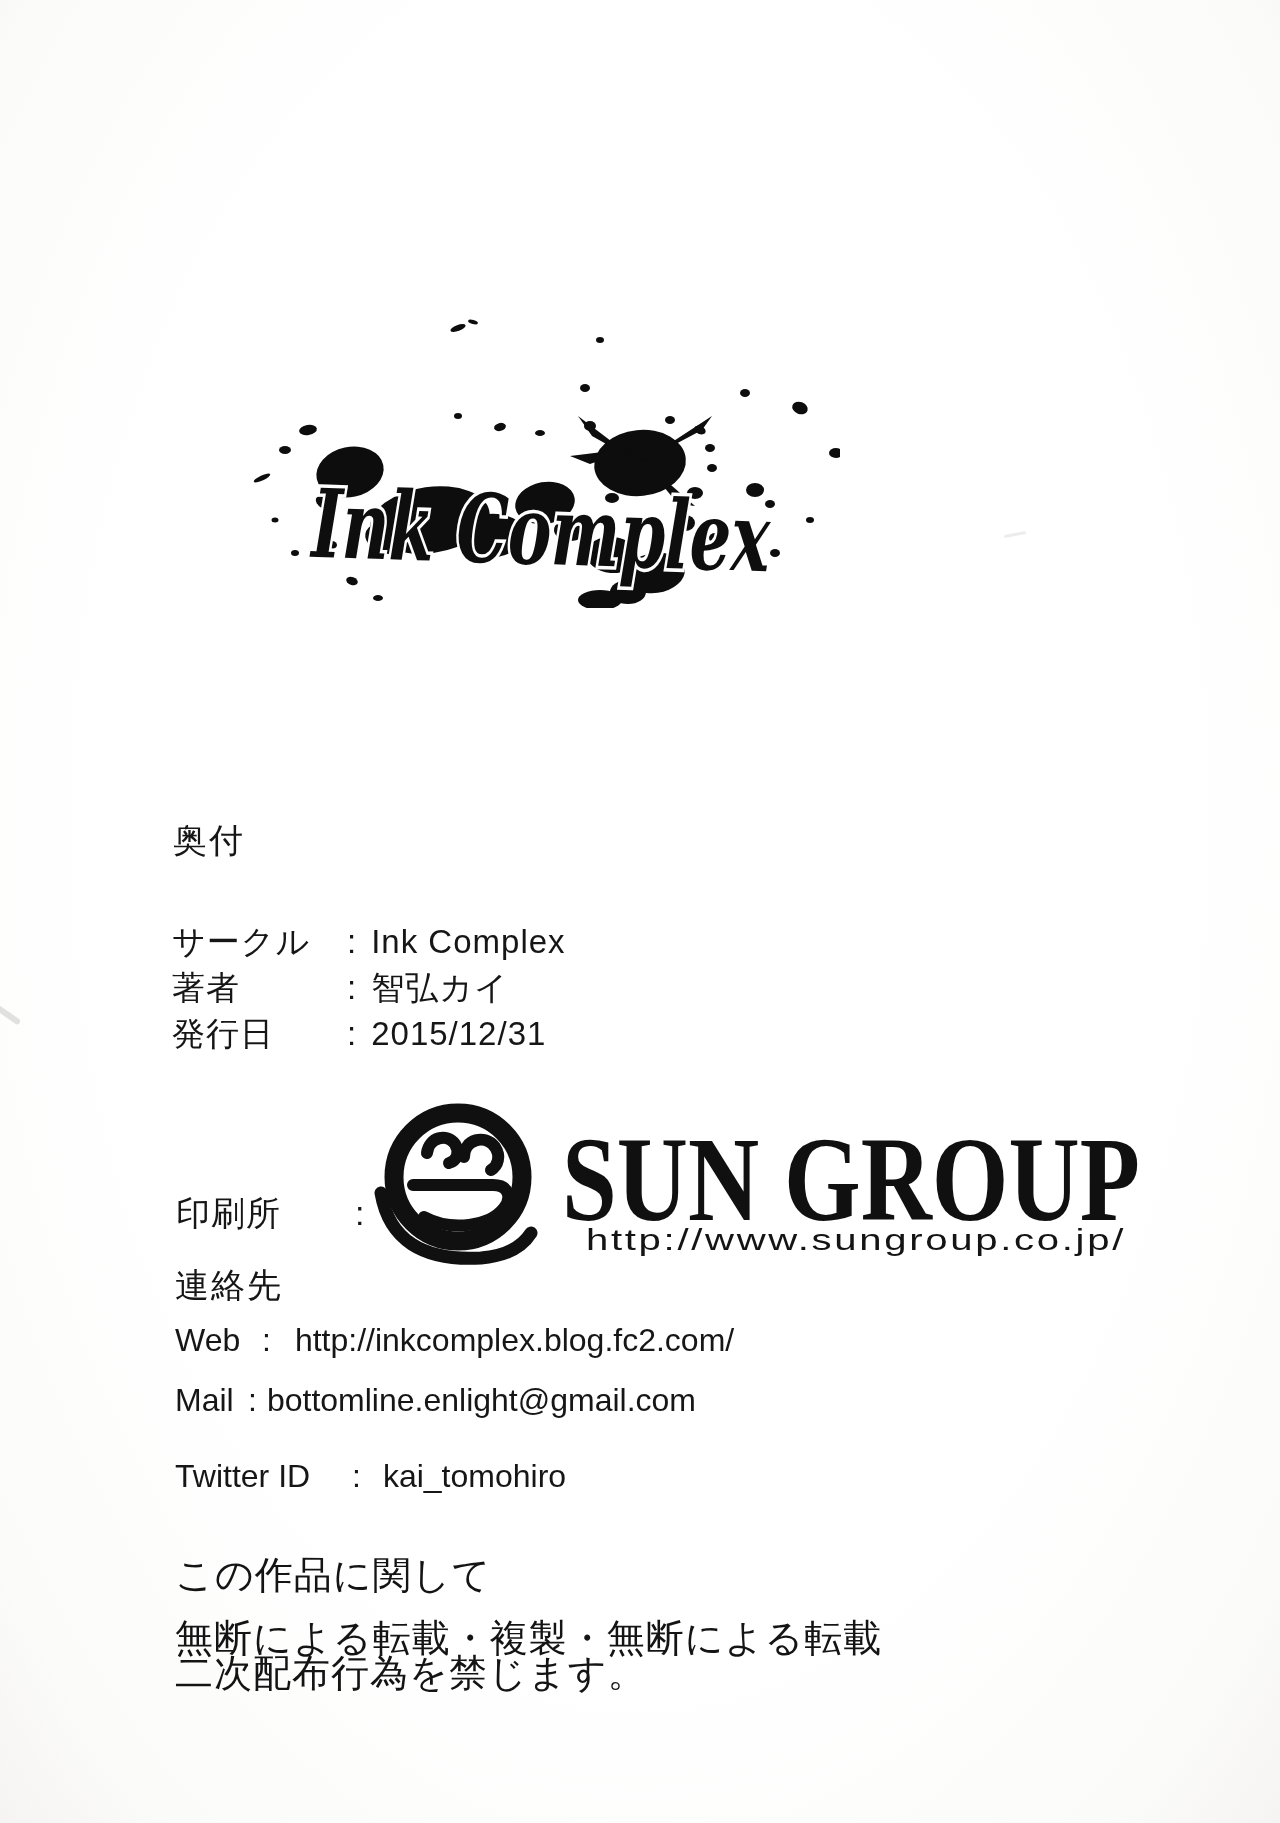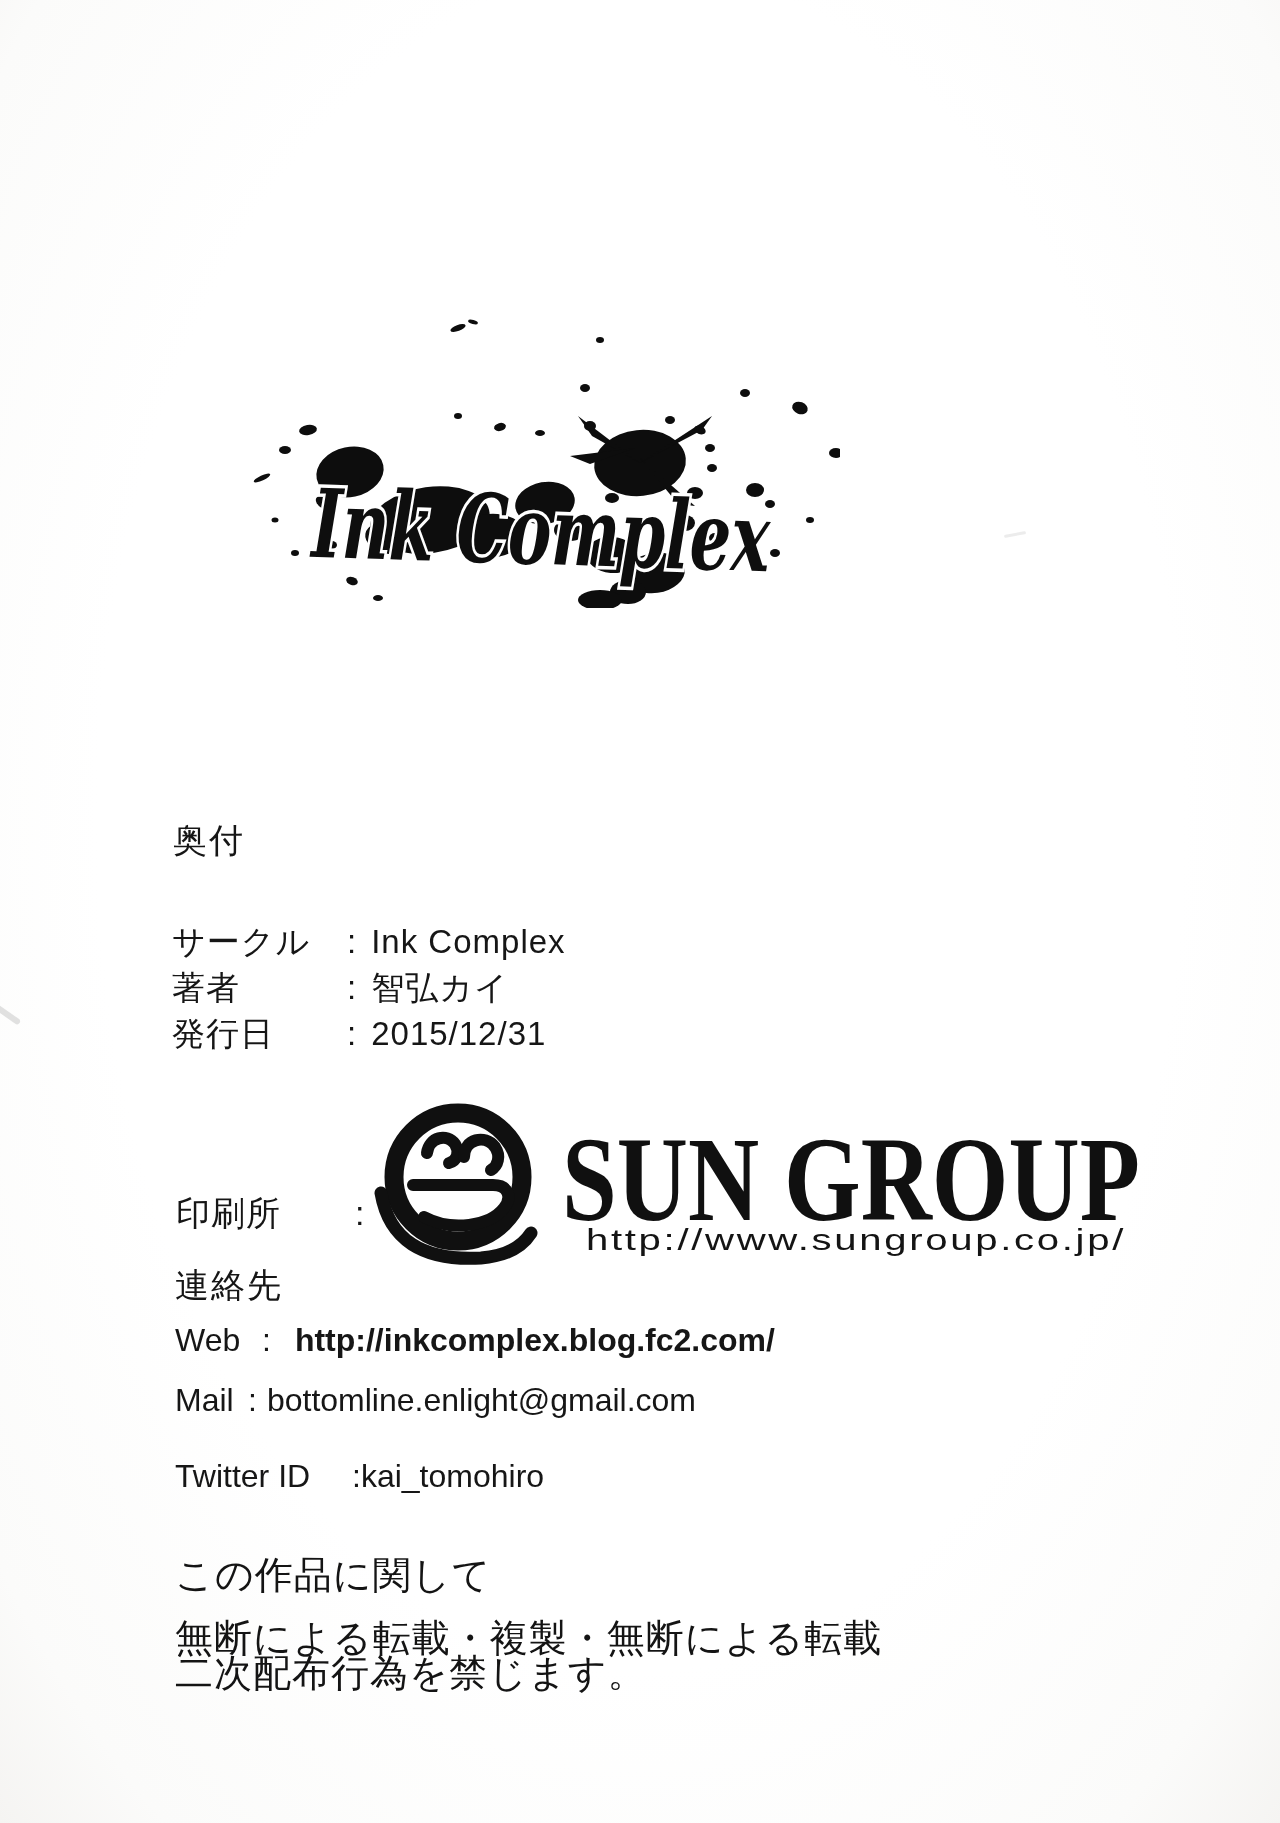--- a/index.html
+++ b/index.html
@@ -23,23 +23,23 @@
   .meta-row .val{margin-left:14px;}
   
   .printer-row{font-size:34px;letter-spacing:1px;color:#161616;white-space:nowrap;}
   .printer-row .sep{margin-left:74px;}
   
   .contact-row{font-size:32px;color:#161616;white-space:nowrap;}
   .contact-row .lbl{display:inline-block;}
   .c-web .lbl{width:87px;}
   .c-mail .lbl{width:73px;}
   .c-tw  .lbl{width:177px;margin-top:16px;}
-  .c-web .val{margin-left:24px;font-weight:bold;}
+  .c-web .val{margin-left:24px;}
   .c-mail .val{margin-left:10px;}
-  .c-tw  .val{text-align:center;}
+  .c-tw  .val{margin-left:22px;text-align:center;}
   
   .notice-line{font-size:38px;letter-spacing:1px;color:#141414;white-space:nowrap;}
   
   .artifact{background:#c9c9c9;border-radius:3px;}
 </style>
 </head>
 <body>
 
 <div class="page">
 

